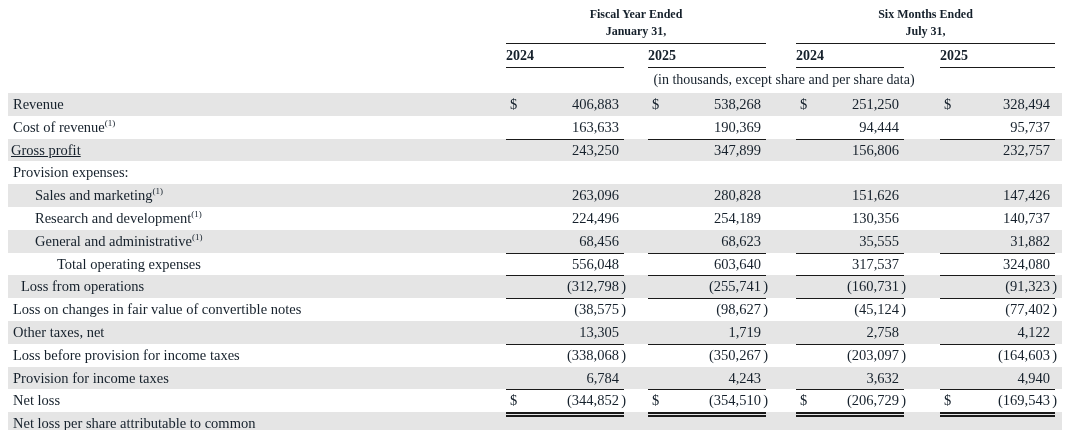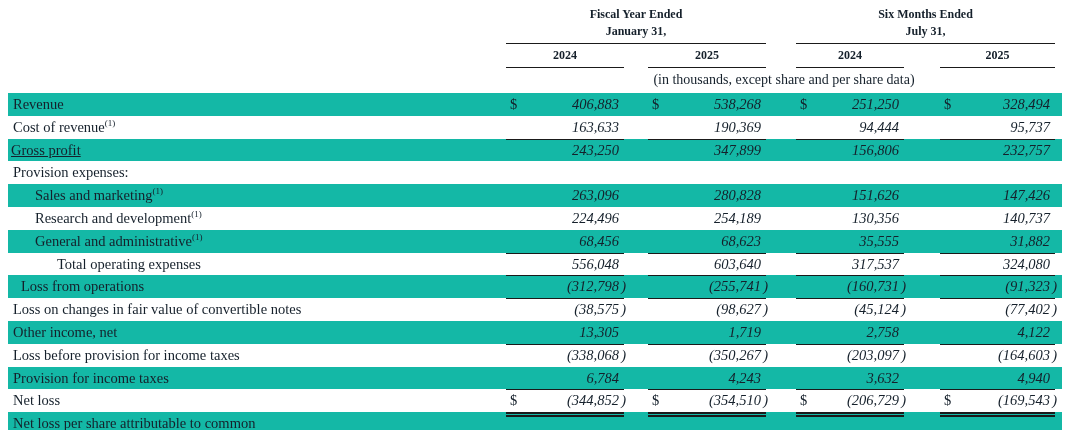--- a/index.html
+++ b/index.html
@@ -27,40 +27,39 @@
     font-weight: bold;
     font-size: 12px;
     line-height: 17px;
     padding-top: 6px;
     border-bottom: 1.6px solid #1a1a1a;
   }
   .hdr-group.g1 { grid-column: 2 / 5; }
   .hdr-group.g2 { grid-column: 6 / 9; }
   .hdr-years { height: 24px; }
   .year-cell {
-    text-align: center;
     font-weight: bold;
-    font-size: 12px;
+    font-size: 14px;
     line-height: 23px;
     border-bottom: 1.6px solid #1a1a1a;
   }
   .year-cell.y1 { grid-column: 2; }
   .year-cell.y2 { grid-column: 4; }
   .year-cell.y3 { grid-column: 6; }
   .year-cell.y4 { grid-column: 8; }
   .units-row { height: 25px; }
   .units-note {
     grid-column: 2 / 10;
     text-align: center;
     font-size: 14px;
     line-height: 24px;
   }
   
   .row { height: 22.8px; font-size: 14.5px; line-height: 22.8px; }
-  .row.striped { background: #14b8a6; }
+  .row.striped { background: #e5e5e5; }
   .row-label {
     grid-column: 1;
     white-space: nowrap;
     overflow: hidden;
   }
   sup.fn { font-size: 9px; line-height: 0; vertical-align: 6px; }
   .amount-cell {
     display: flex;
     justify-content: space-between;
     padding-left: 4px;
@@ -69,21 +68,20 @@
   .amount-cell.c1 { grid-column: 2; }
   .amount-cell.c2 { grid-column: 4; }
   .amount-cell.c3 { grid-column: 6; }
   .amount-cell.c4 { grid-column: 8; }
   .dollar { min-width: 8px; }
   .amt {
     position: relative;
     display: inline-block;
     margin-right: 5px;
     text-align: right;
-    font-style: italic;
   }
   .paren { position: absolute; right: -7px; }
   .rule-single { border-bottom: 1.6px solid #1a1a1a; }
   .rule-double { border-bottom: 5px double #1a1a1a; }
 </style>
 </head>
 <body>
 
 <div class="sheet">
 
@@ -294,21 +292,21 @@
     <div class="amount-cell c3">
       <span class="dollar"></span>
       <span class="amt">(45,124<span class="paren">)</span></span>
     </div>
     <div class="amount-cell c4">
       <span class="dollar"></span>
       <span class="amt">(77,402<span class="paren">)</span></span>
     </div>
   </div>
       <div class="grid row striped">
-    <div class="row-label" style="padding-left: 5px;">Other income, net</div>
+    <div class="row-label" style="padding-left: 5px;">Other taxes, net</div>
     <div class="amount-cell c1 rule-single">
       <span class="dollar"></span>
       <span class="amt">13,305</span>
     </div>
     <div class="amount-cell c2 rule-single">
       <span class="dollar"></span>
       <span class="amt">1,719</span>
     </div>
     <div class="amount-cell c3 rule-single">
       <span class="dollar"></span>

